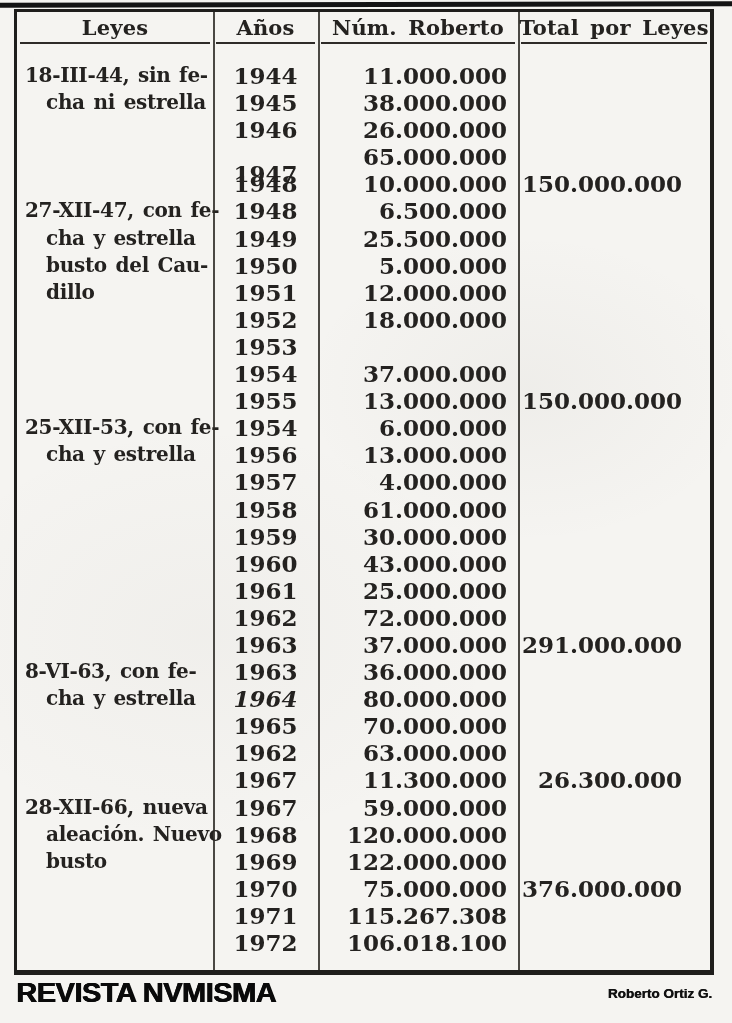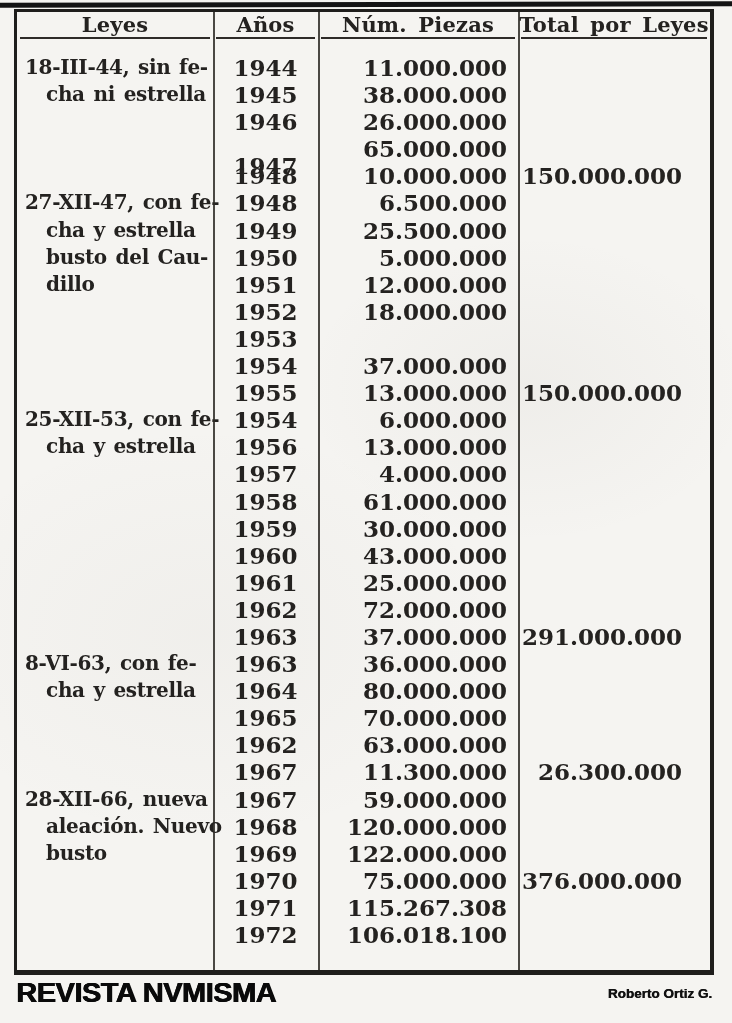--- a/index.html
+++ b/index.html
@@ -33,21 +33,21 @@
     font-weight: bold;
   }
   .rules { position: absolute; top: 0; bottom: 0; left: 0; right: 0; pointer-events: none; }
   .vrule {
     position: absolute; top: 0; bottom: 0;
     width: 2px; background: rgba(44,41,37,0.85);
   }
   .thead {
     display: grid;
     grid-template-columns: 196px 105px 200px 192px;
-    height: 24px;
+    height: 32px;
   }
   .th {
     display: flex; align-items: center; justify-content: center;
     margin: 0 3px;
     border-bottom: 2px solid #2e2b28;
     font-size: 21px;
     letter-spacing: 0.2px;
     word-spacing: 4px;
     white-space: nowrap;
   }
@@ -96,21 +96,21 @@
   <div class="table">
     <div class="rules">
       <div class="vrule" style="left:196px"></div>
       <div class="vrule" style="left:301px"></div>
       <div class="vrule" style="left:501px"></div>
     </div>
 
     <div class="thead">
       <div class="th">Leyes</div>
       <div class="th">Años</div>
-      <div class="th">Núm. Piezas</div>
+      <div class="th">Núm. Roberto</div>
       <div class="th">Total por Leyes</div>
     </div>
 
     <div class="tbody" id="tbody">
         <div class="section">
           <div class="law" style="grid-row: 1 / span 5;">
             <div class="line">18-III-44, sin fe-</div>
             <div class="line cont">cha ni estrella</div>
           </div>
           <div class="cell year" style="grid-row: 1;">1944</div>
@@ -174,21 +174,21 @@
           <div class="cell pieces" style="grid-row: 9;">37.000.000</div>
           <div class="cell total" style="grid-row: 9;">291.000.000</div>
         </div>
         <div class="section">
           <div class="law" style="grid-row: 1 / span 5;">
             <div class="line">8-VI-63,  con  fe-</div>
             <div class="line cont">cha y estrella</div>
           </div>
           <div class="cell year" style="grid-row: 1;">1963</div>
           <div class="cell pieces" style="grid-row: 1; margin-left: 8px;">36.000.000</div>
-          <div class="cell year" style="grid-row: 2;">1964</div>
+          <div class="cell year" style="grid-row: 2; font-style: italic;">1964</div>
           <div class="cell pieces" style="grid-row: 2;">80.000.000</div>
           <div class="cell year" style="grid-row: 3;">1965</div>
           <div class="cell pieces" style="grid-row: 3;">70.000.000</div>
           <div class="cell year" style="grid-row: 4;">1962</div>
           <div class="cell pieces" style="grid-row: 4;">63.000.000</div>
           <div class="cell year" style="grid-row: 5;">1967</div>
           <div class="cell pieces" style="grid-row: 5;">11.300.000</div>
           <div class="cell total" style="grid-row: 5;">26.300.000</div>
         </div>
         <div class="section">

